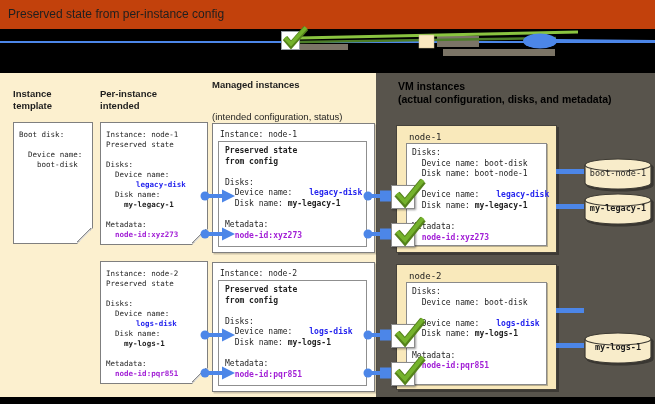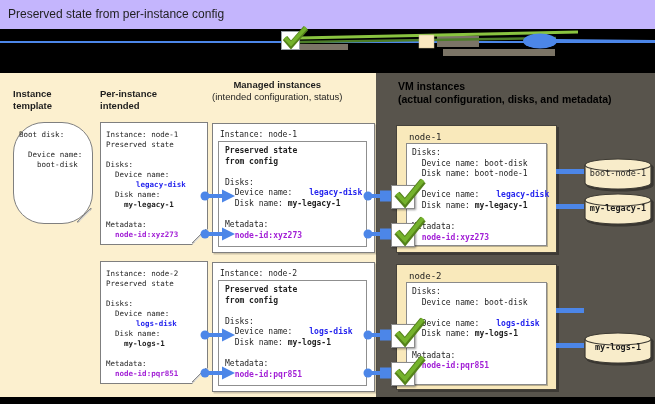--- a/index.html
+++ b/index.html
@@ -1,52 +1,52 @@
 <!DOCTYPE html>
 <html style="--panel-beige: #fcf0cf; --panel-dark: #58544c; --node-beige: #f9e9bb; --accent-blue: #4c86e8; --code-blue: #2424ee; --code-magenta: #a21fd6; --check-green: #74b22c; --check-green-dark: #54821b; --cylinder-fill: #f8ecca; --band-black: #000000; --legend-gray: #7b7466; --legend-green-light: #8ac440; --legend-green-dark: #4c7d28;"><head>
 <meta charset="utf-8">
 <style>
   html,body{margin:0;padding:0;background:#fff;}
-  .stage{position:relative;width:655px;height:404px;background:#c4b5fd;overflow:hidden;
+  .stage{position:relative;width:655px;height:404px;background:#c2410c;overflow:hidden;
          font-family:"Liberation Sans",sans-serif;}
   .abs{position:absolute;}
 
   
   .page-title{left:8px;top:7px;font-size:12px;color:#1f1f1f;}
 
   
   .band{left:0;top:29px;width:655px;height:44px;background:#000;}
   .band svg{position:absolute;left:0;top:0;}
 
   
   .panel-left{left:0;top:73px;width:376px;height:324px;background:var(--panel-beige,#fcf0cf);}
   .panel-right{left:376px;top:73px;width:279px;height:324px;background:var(--panel-dark,#58544c);}
   .bottom-strip{left:0;top:397px;width:655px;height:7px;background:#000;}
 
   
   .colhead{font-size:9.5px;line-height:11.5px;font-weight:bold;color:#1e1e1e;white-space:nowrap;}
-  .colhead .normal{font-weight:normal;}
+  .colhead .normal{font-weight:normal;margin-top:20px;}
   .vm-head{font-size:10.5px;line-height:13px;font-weight:bold;color:#000;white-space:nowrap;}
 
   
   .code{font-family:"DejaVu Sans Mono",monospace;color:#1e1e1e;}
   .ln{white-space:pre;}
   .sm{font-size:7.5px;line-height:10px;}
   .md{font-size:8px;line-height:10.6px;}
   .k-p{}
   .k-s{font-weight:bold;}
   .k-u{font-weight:bold;color:var(--code-blue,#2424ee);margin-left:12px;}
   .k-m{font-weight:bold;color:var(--code-magenta,#a21fd6);}
 
   .wbox{background:#fff;border:1px solid #7f7f7f;box-shadow:1.5px 1.5px 0 rgba(0,0,0,0.18);}
   .dogear{clip-path:polygon(0 0,100% 0,100% calc(100% - 16px),calc(100% - 16px) 100%,0 100%);
           box-shadow:none;}
   .fold{position:absolute;right:0;bottom:0;width:16px;height:16px;}
 
-  .tpl-box{left:13px;top:122px;width:80px;height:102px;padding:7px 0 0 5px;box-sizing:border-box;border-radius:31px;}
+  .tpl-box{left:13px;top:122px;width:80px;height:122px;padding:7px 0 0 5px;box-sizing:border-box;}
   .pic-box{left:100px;width:108px;height:123px;padding:7px 0 0 5px;box-sizing:border-box;}
 
   .man-box{left:212px;width:163px;height:130px;box-sizing:border-box;}
   .man-header{position:absolute;left:7px;top:6px;font-size:8px;}
   .man-inner{position:absolute;left:5px;top:17px;width:149px;height:106px;border:1px solid #8f8f8f;
              padding:4px 0 0 6px;box-sizing:border-box;background:#fff;}
 
   .vm-box{left:396px;width:161px;height:128px;background:var(--node-beige,#f9e9bb);
           border:1px solid #45423b;box-sizing:border-box;box-shadow:2px 2px 0 rgba(0,0,0,0.3);}
   .vm-label{position:absolute;left:12px;top:6px;font-size:9px;}
@@ -104,21 +104,21 @@
   <div class="abs bottom-strip"></div>
 
   <div class="abs colhead" style="left:13px;top:88px;">
     <div>Instance</div>
     <div>template</div>
   </div>
   <div class="abs colhead" style="left:100px;top:88px;">
     <div>Per-instance</div>
     <div>intended</div>
   </div>
-  <div class="abs colhead" style="left:212px;top:79px;text-align:center;">
+  <div class="abs colhead" style="left:212px;top:79px;">
     <div>Managed instances</div>
     <div class="normal">(intended configuration, status)</div>
   </div>
   <div class="abs vm-head" style="left:398px;top:80px;">
     <div>VM instances</div>
     <div>(actual configuration, disks, and metadata)</div>
   </div>
 
   <div class="abs wbox dogear tpl-box code sm">
     <div class="fold"><svg width="16" height="16">

